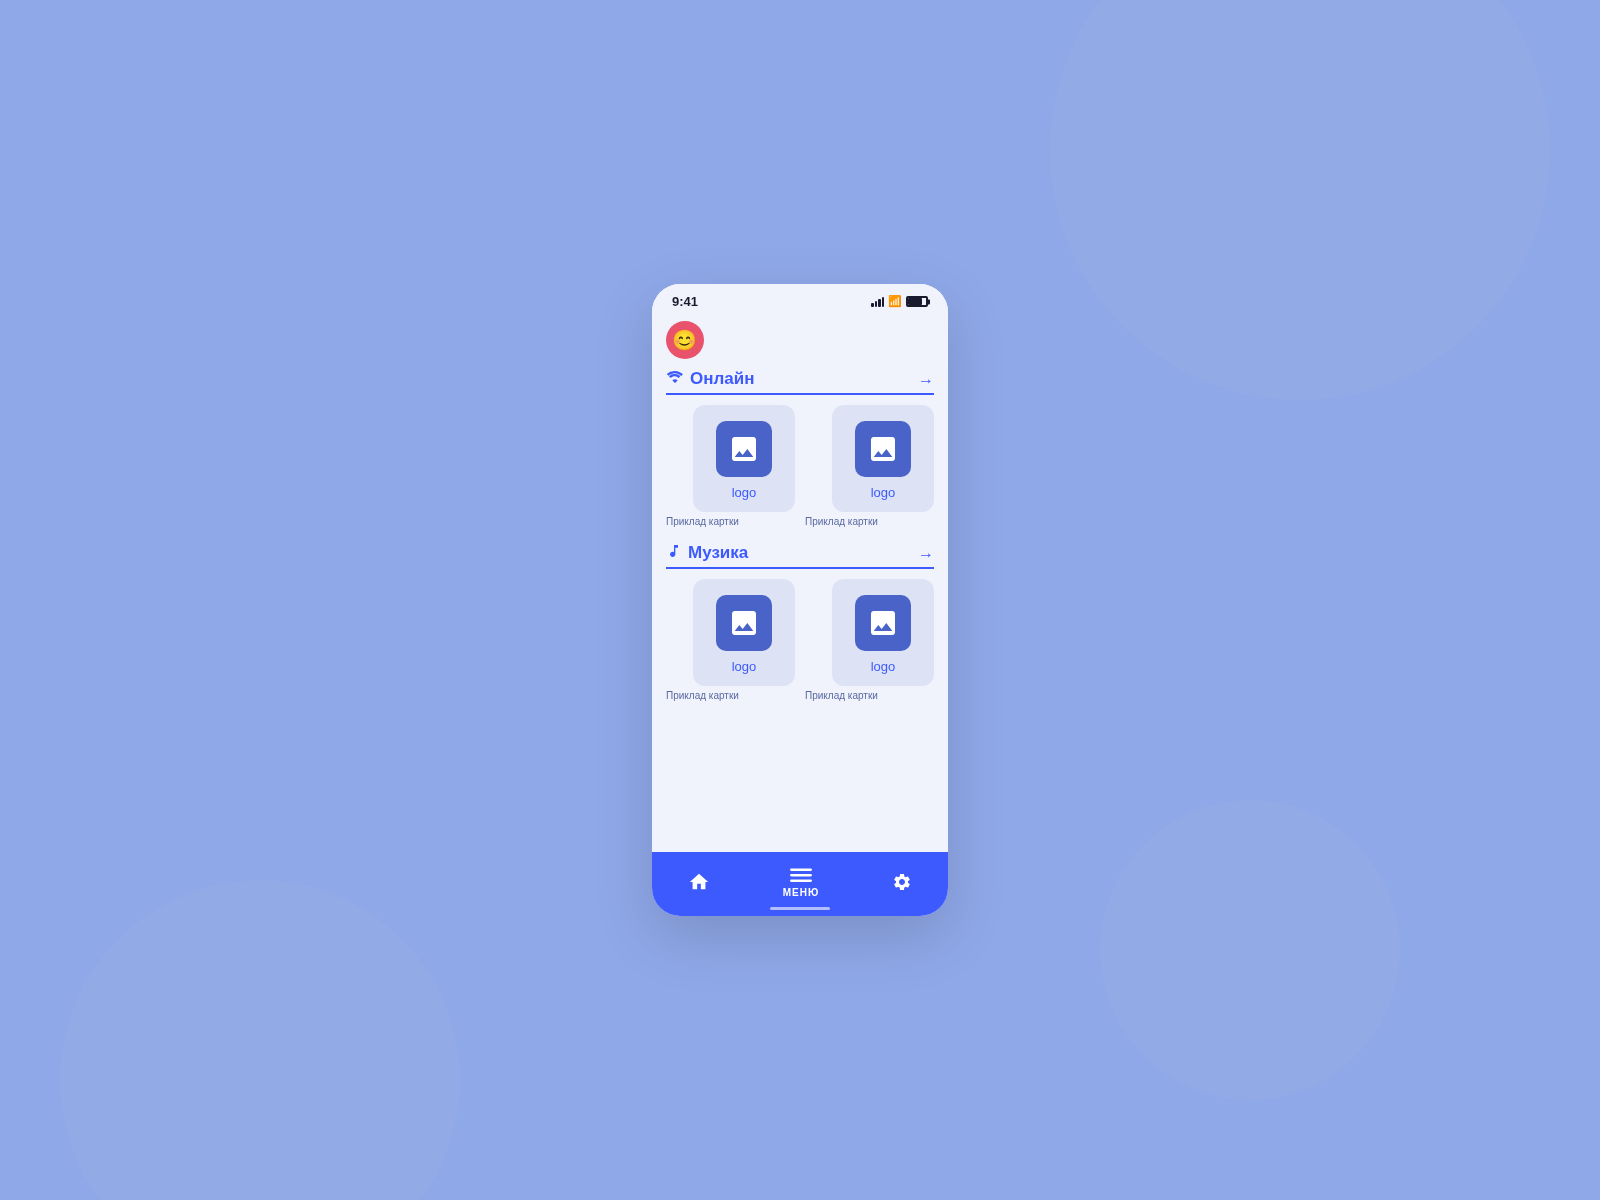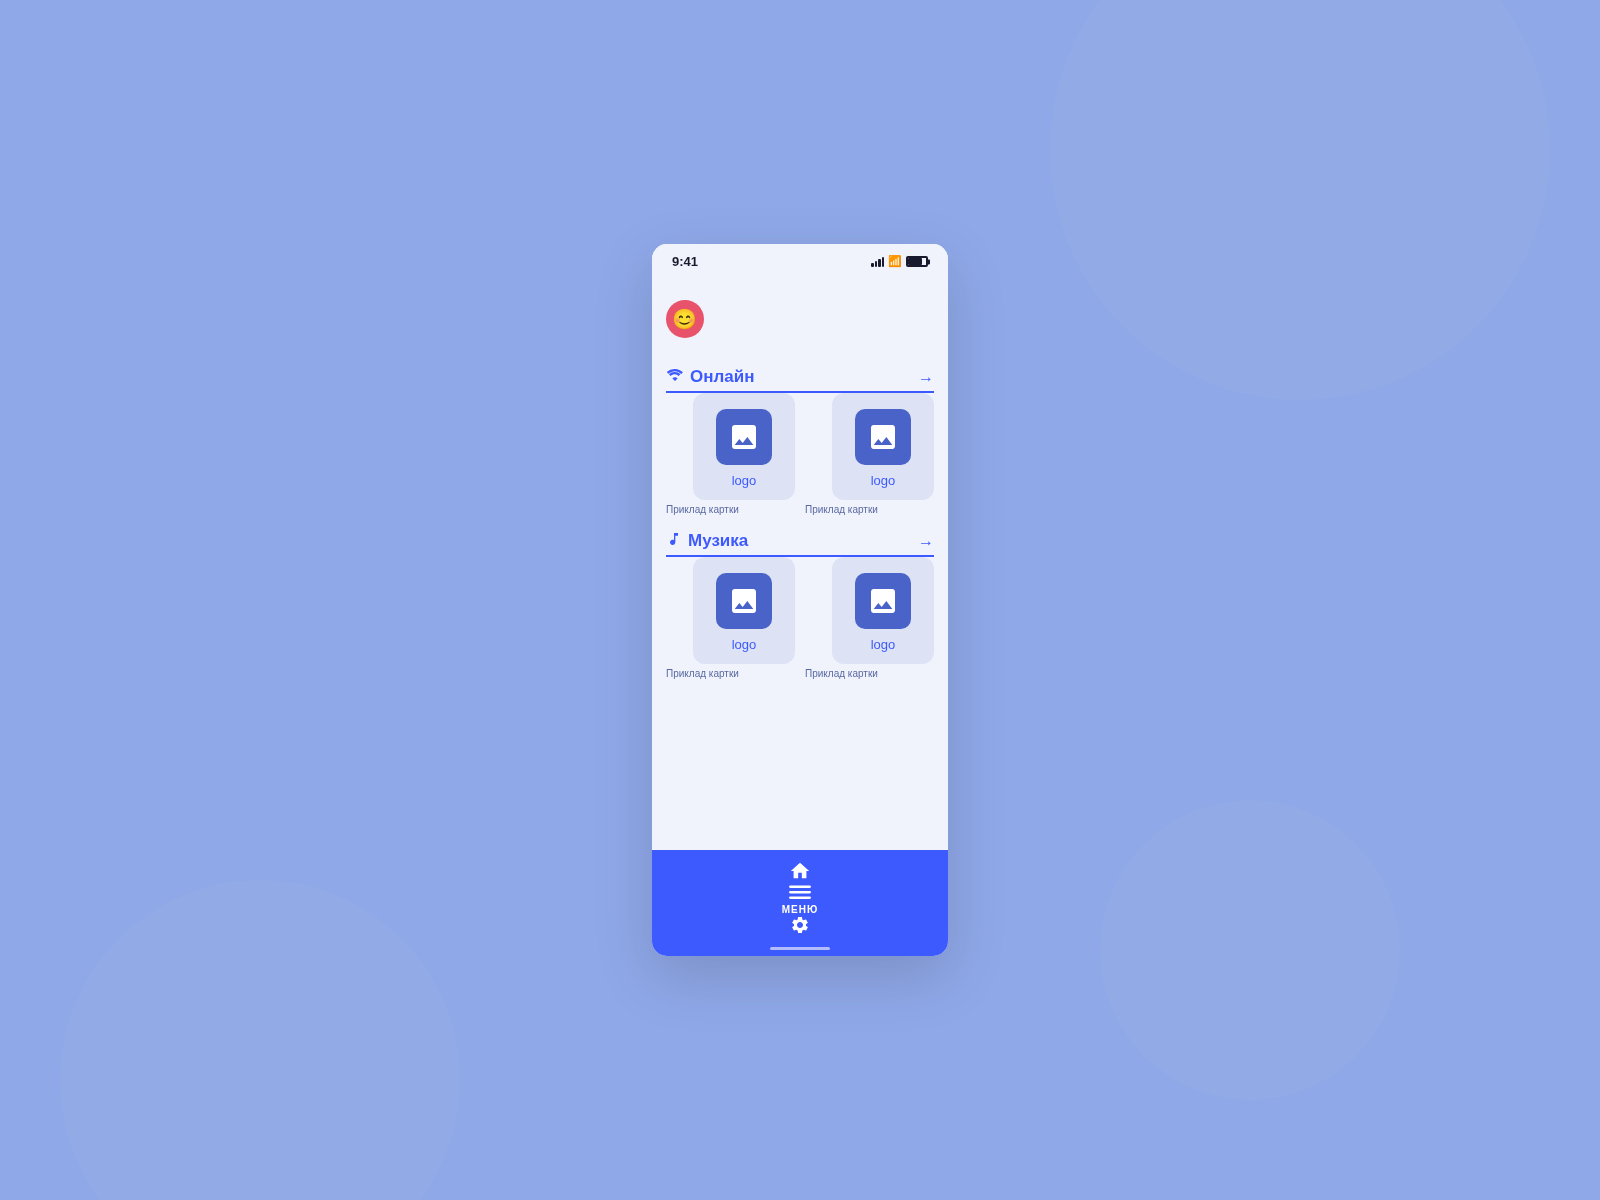--- a/index.html
+++ b/index.html
@@ -20,30 +20,29 @@
     .bg-circle {
       position: absolute;
       border-radius: 50%;
       background: rgba(150, 175, 230, 0.4);
       pointer-events: none;
     }
 
     
     .phone {
       width: 296px;
-      height: 712px;
+      height: 632px;
       background: #f0f2fc;
-      border-radius: 15px;
+      border-radius: 28px;
       box-shadow: 0 20px 60px rgba(0,0,0,0.15);
       overflow: hidden;
       display: flex;
       flex-direction: column;
       position: relative;
       z-index: 10;
-      gap: 19px;
     }
 
     
     .status-bar {
       background: #f0f2fc;
       padding: 10px 20px 6px 20px;
       display: flex;
       justify-content: space-between;
       align-items: center;
       flex-shrink: 0;
@@ -176,20 +175,21 @@
       padding: 0 14px;
       scrollbar-width: none;
     }
     .content::-webkit-scrollbar { display: none; }
 
     
     .section-header {
       display: flex;
       align-items: center;
       justify-content: space-between;
+      margin-bottom: 10px;
       padding-bottom: 4px;
       border-bottom: 2px solid #3d5afe;
     }
 
     .section-title {
       display: flex;
       align-items: center;
       gap: 6px;
       font-size: 17px;
       font-weight: 700;
@@ -262,27 +262,26 @@
     }
 
     
     .section {
       margin-bottom: 6px;
     }
 
     
     .bottom-nav {
       background: #3d5afe;
-      padding: 10px 0 18px 0;
+      padding: 16px 0 18px 0;
       display: flex;
       align-items: center;
       justify-content: space-around;
       flex-shrink: 0;
       position: relative;
-      flex-direction: column;
     }
 
     .nav-item {
       display: flex;
       flex-direction: column;
       align-items: center;
       gap: 2px;
       cursor: pointer;
       background: none;
       border: none;

